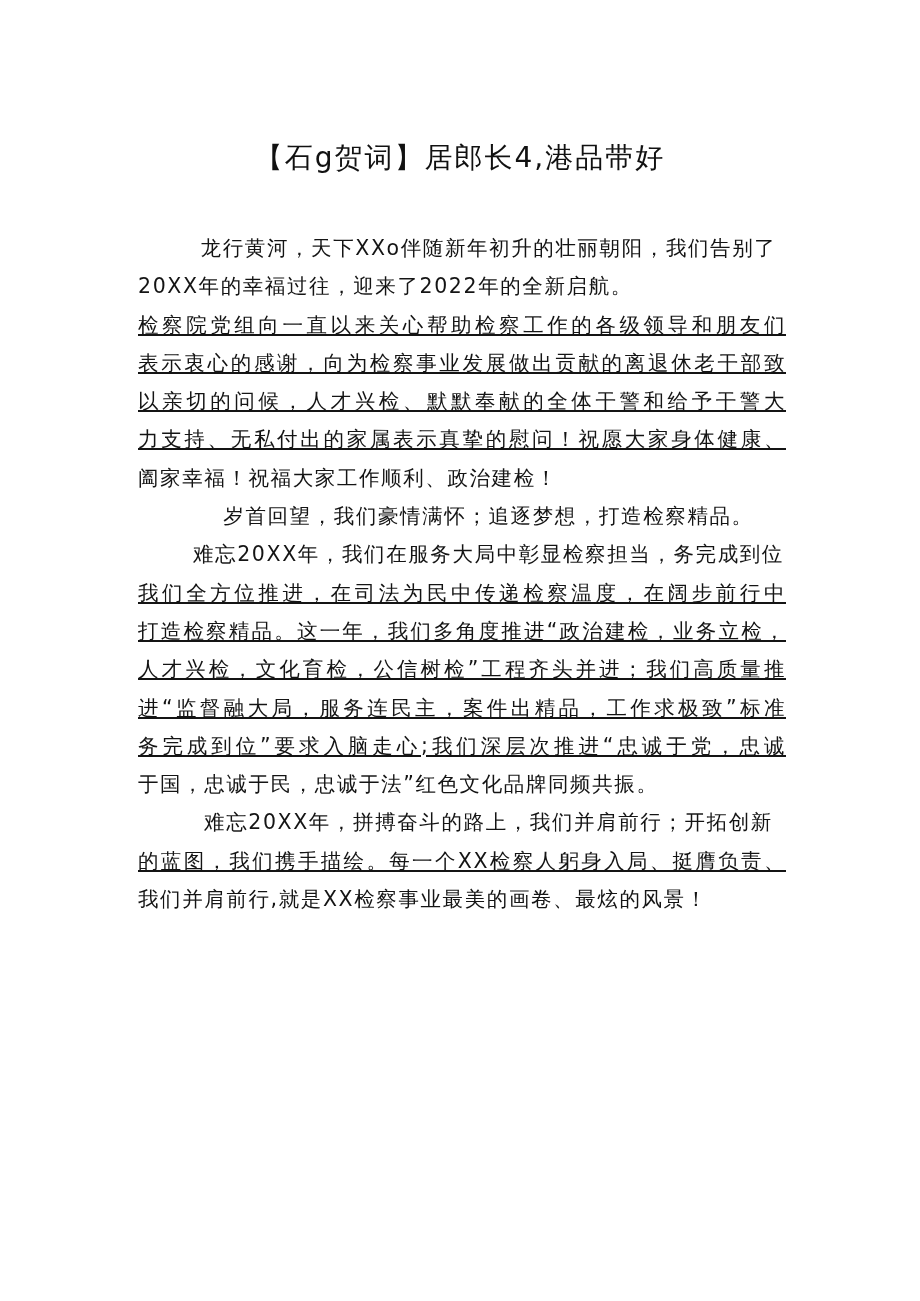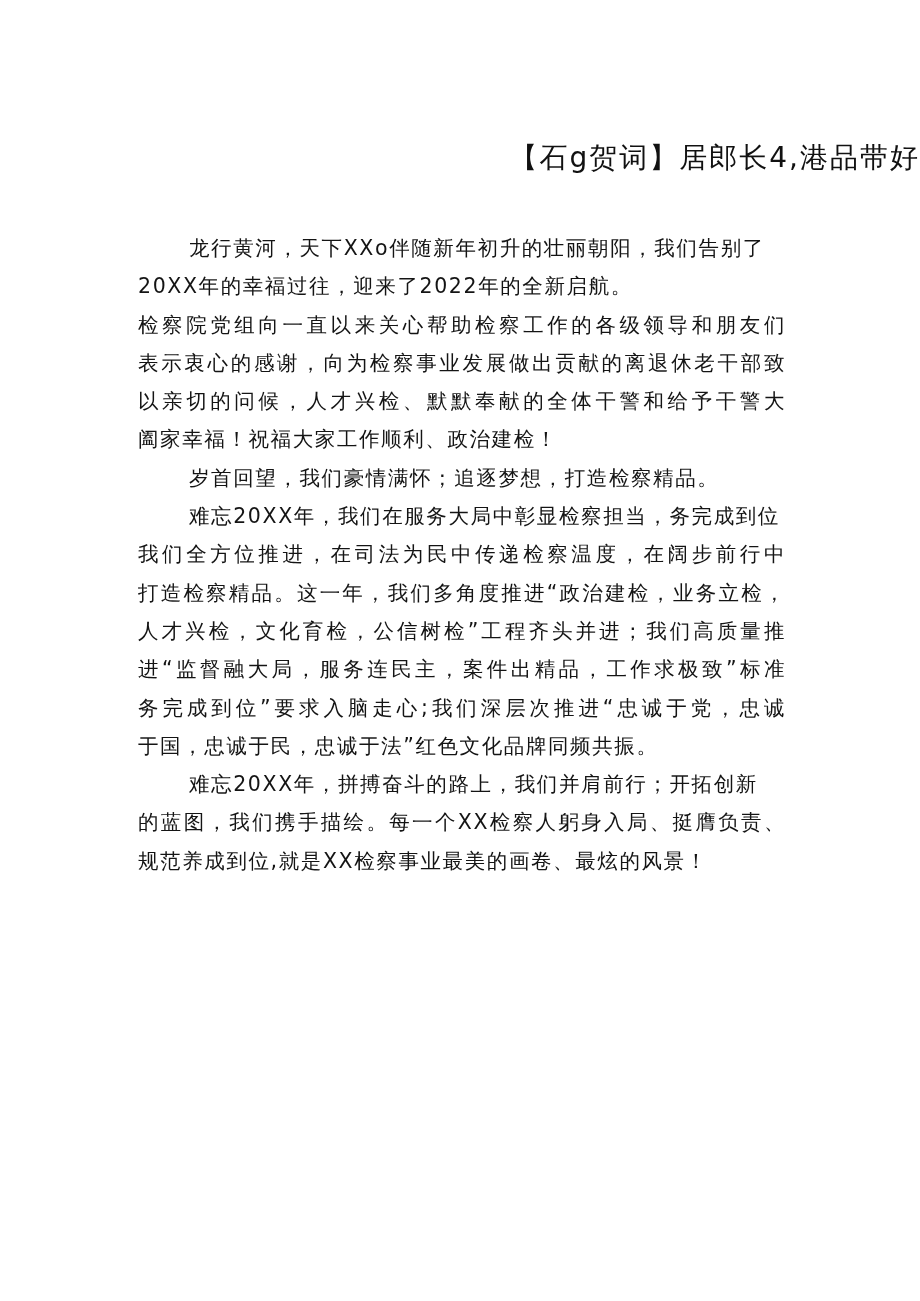--- a/index.html
+++ b/index.html
@@ -19,21 +19,21 @@
       position: absolute;
       left: 0; top: 0;
       width: 920px; height: 1301px;
       background: #ffffff;
     }
     .title {
       position: absolute;
       top: 138px;
       left: 0;
       width: 920px;
-      text-align: right;
+      text-align: center;
       font-size: 28px;
       line-height: 40px;
       letter-spacing: 2px;
       font-family: "DejaVu Sans", "Liberation Sans", sans-serif;
       font-weight: normal;
       color: #111;
       white-space: nowrap;
     }
     .body-text {
       position: absolute;
@@ -45,60 +45,63 @@
       height: 38.3px;
       line-height: 38.3px;
       font-size: 20.5px;
       letter-spacing: 1.6px;
       white-space: nowrap;
       color: #141414;
       font-family: "DejaVu Sans", "Liberation Sans", sans-serif;
     }
     .line.indent {
       padding-left: 51px;
+      text-align: center;
     }
     .line.justify {
       text-align: justify;
       text-align-last: justify;
       width: 648px;
+      text-decoration: underline;
     }
   </style>
 </head>
 <body>
 
 <div class="page">
   <div class="title">【石g贺词】居郎长4,港品带好</div>
 
   <div class="body-text">
 
     <div>
       <div class="line indent">龙行黄河，天下XXo伴随新年初升的壮丽朝阳，我们告别了</div>
       <div class="line">20XX年的幸福过往，迎来了2022年的全新启航。</div>
     </div>
 
     <div>
       <div class="line justify">检察院党组向一直以来关心帮助检察工作的各级领导和朋友们</div>
       <div class="line justify">表示衷心的感谢，向为检察事业发展做出贡献的离退休老干部致</div>
       <div class="line justify">以亲切的问候，人才兴检、默默奉献的全体干警和给予干警大</div>
+      <div class="line justify">力支持、无私付出的家属表示真挚的慰问！祝愿大家身体健康、</div>
       <div class="line">阖家幸福！祝福大家工作顺利、政治建检！</div>
     </div>
 
     <div>
       <div class="line indent">岁首回望，我们豪情满怀；追逐梦想，打造检察精品。</div>
     </div>
 
     <div>
       <div class="line indent">难忘20XX年，我们在服务大局中彰显检察担当，务完成到位</div>
       <div class="line justify">我们全方位推进，在司法为民中传递检察温度，在阔步前行中</div>
       <div class="line justify">打造检察精品。这一年，我们多角度推进“政治建检，业务立检，</div>
       <div class="line justify">人才兴检，文化育检，公信树检”工程齐头并进；我们高质量推</div>
       <div class="line justify">进“监督融大局，服务连民主，案件出精品，工作求极致”标准</div>
       <div class="line justify">务完成到位”要求入脑走心;我们深层次推进“忠诚于党，忠诚</div>
       <div class="line">于国，忠诚于民，忠诚于法”红色文化品牌同频共振。</div>
     </div>
 
     <div>
       <div class="line indent">难忘20XX年，拼搏奋斗的路上，我们并肩前行；开拓创新</div>
       <div class="line justify">的蓝图，我们携手描绘。每一个XX检察人躬身入局、挺膺负责、</div>
-      <div class="line">规范养成到位,就是XX检察事业最美的画卷、最炫的风景！</div>
+      <div class="line">我们并肩前行,就是XX检察事业最美的画卷、最炫的风景！</div>
     </div>
   </div>
 </div>
 
 </body></html>

